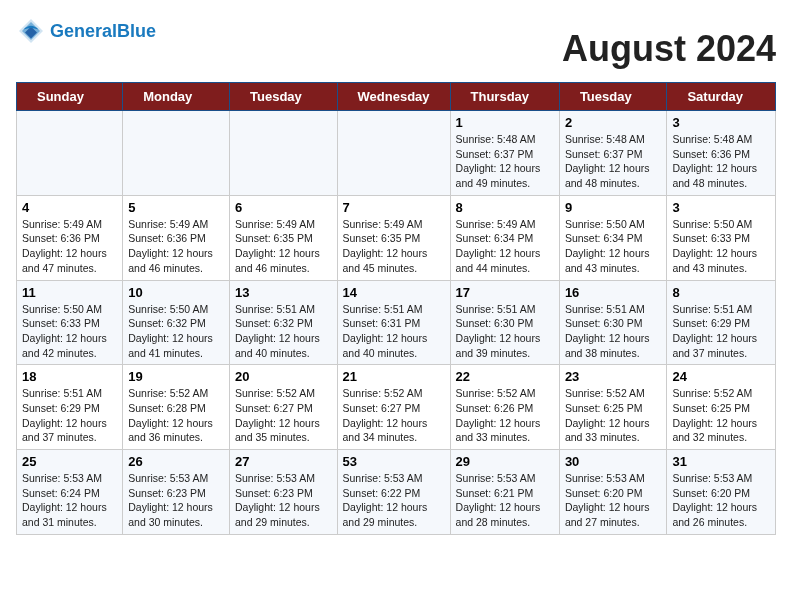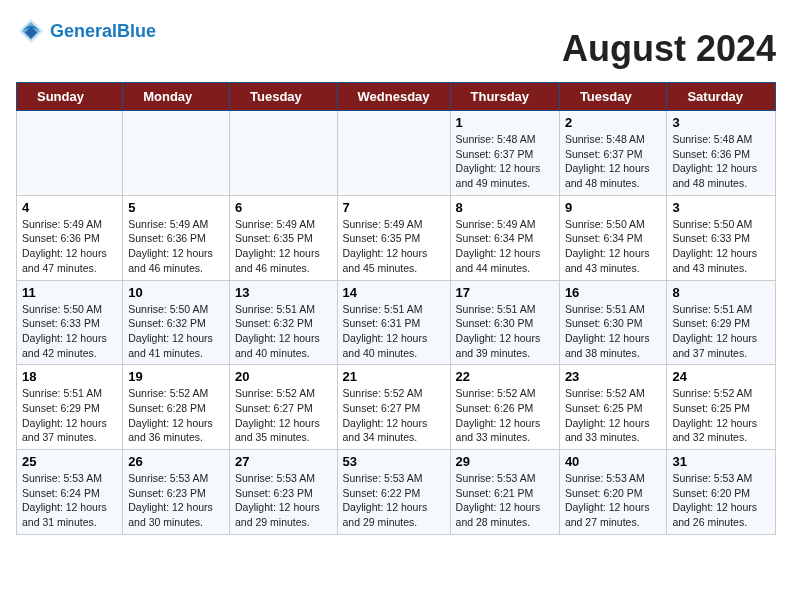--- a/index.html
+++ b/index.html
@@ -246,21 +246,21 @@
         </td>
         <td>
           <span class="day-num">53</span>
           <div class="day-info">Sunrise: 5:53 AM<br>Sunset: 6:22 PM<br>Daylight: 12 hours and 29 minutes.</div>
         </td>
         <td>
           <span class="day-num">29</span>
           <div class="day-info">Sunrise: 5:53 AM<br>Sunset: 6:21 PM<br>Daylight: 12 hours and 28 minutes.</div>
         </td>
         <td>
-          <span class="day-num">40</span>
+          <span class="day-num">30</span>
           <div class="day-info">Sunrise: 5:53 AM<br>Sunset: 6:20 PM<br>Daylight: 12 hours and 27 minutes.</div>
         </td>
         <td>
           <span class="day-num">31</span>
           <div class="day-info">Sunrise: 5:53 AM<br>Sunset: 6:20 PM<br>Daylight: 12 hours and 26 minutes.</div>
         </td>
       </tr>
     </tbody>
 </table>
 

